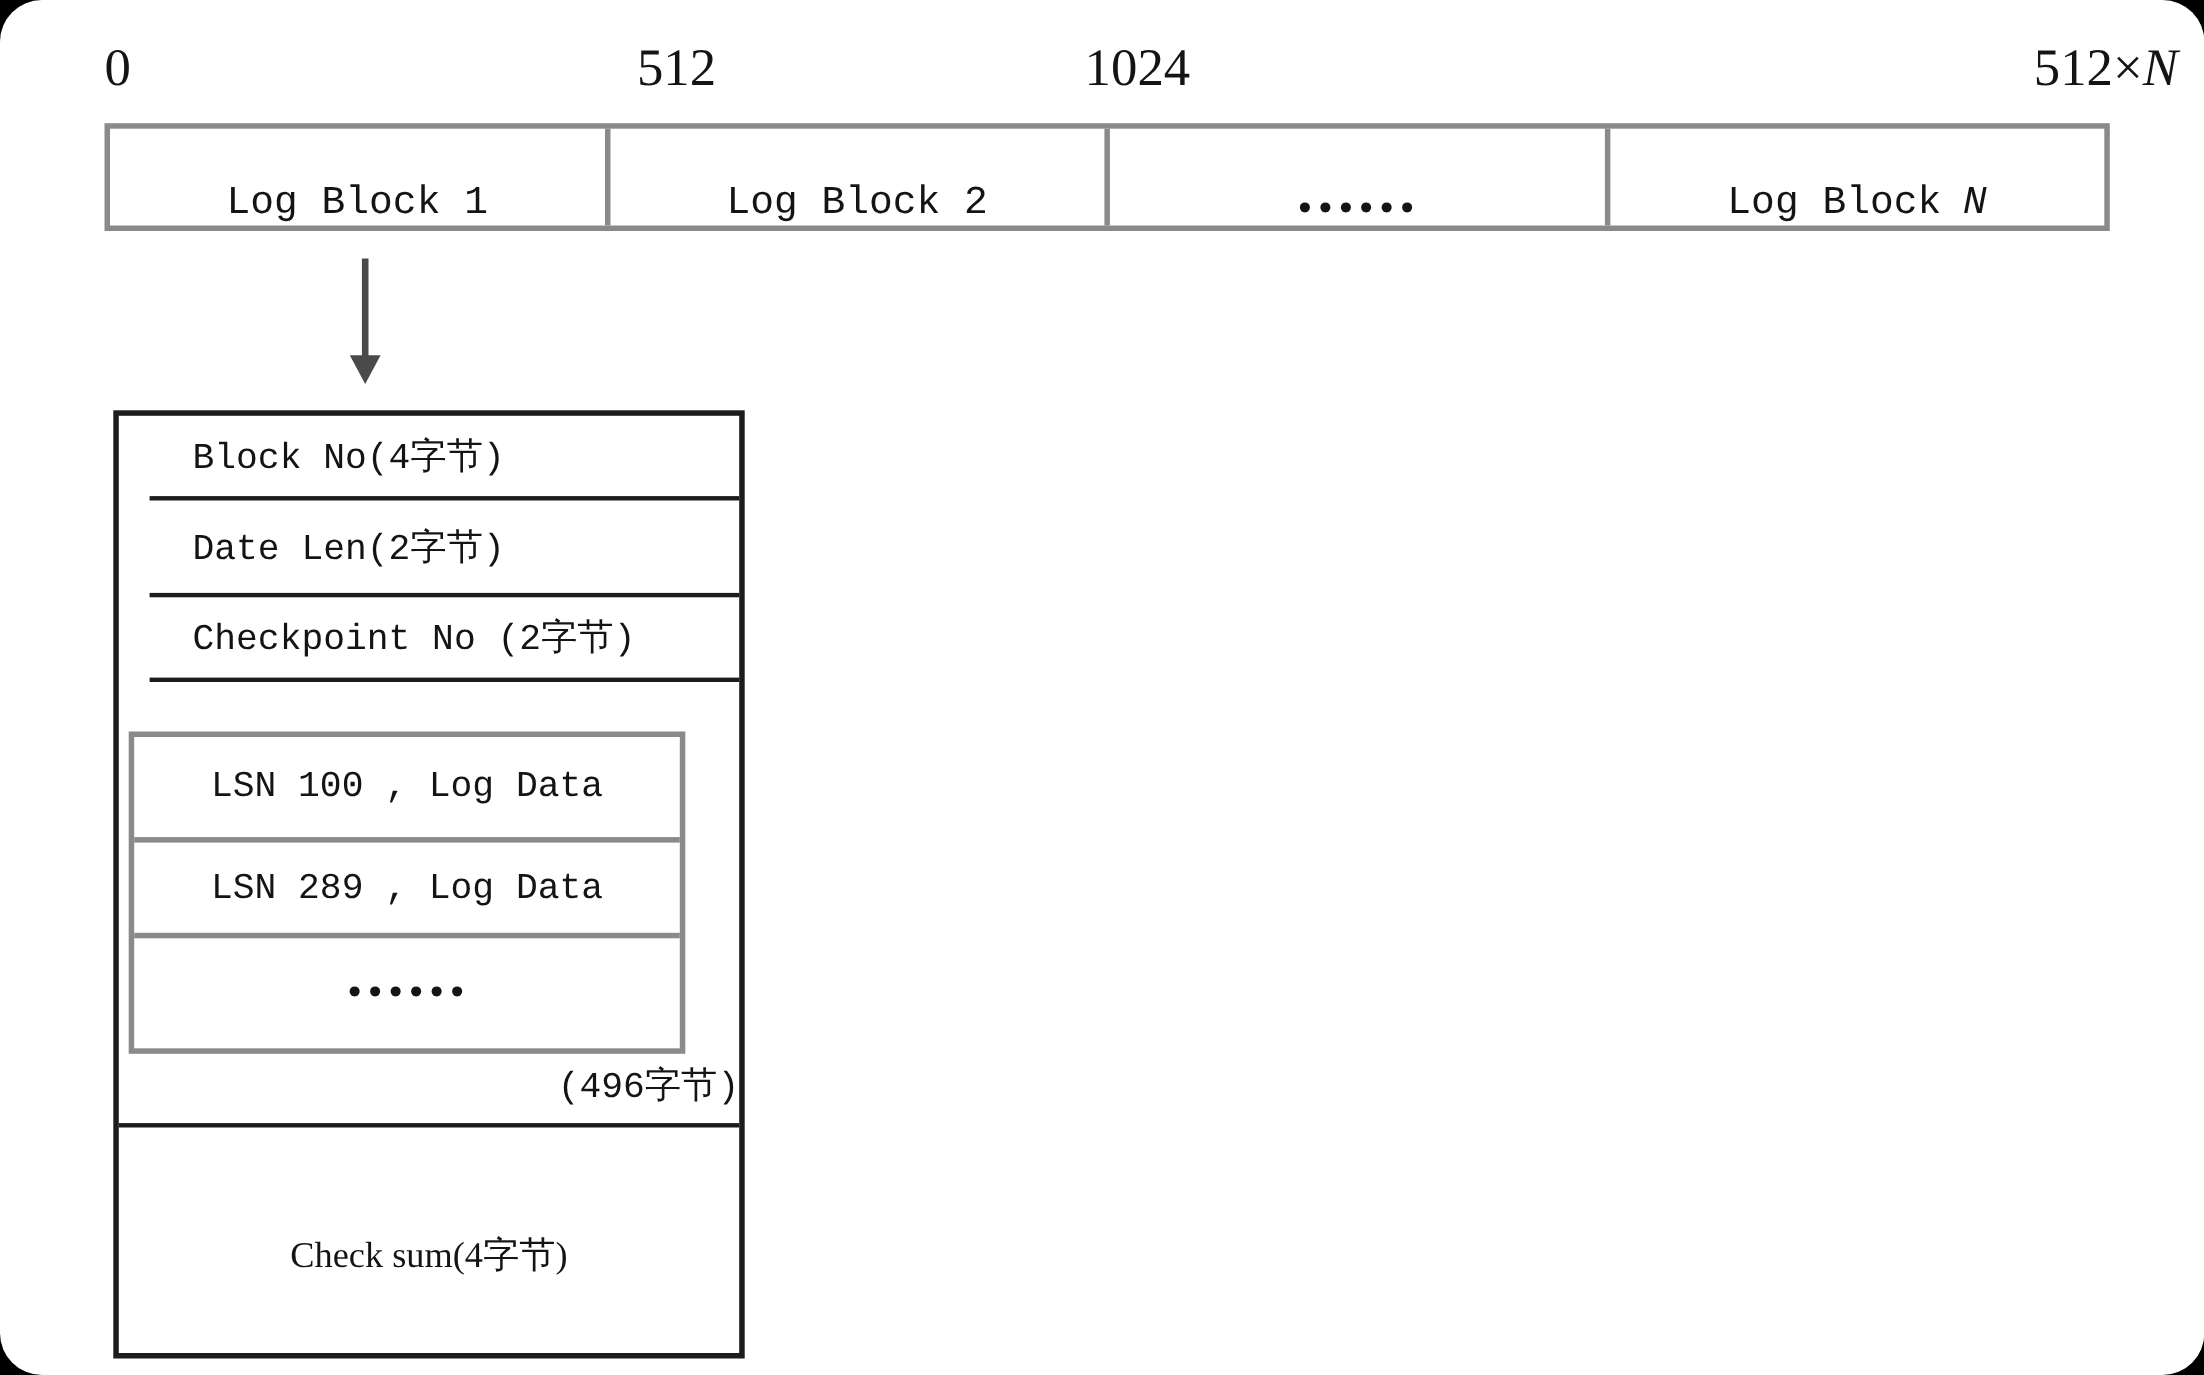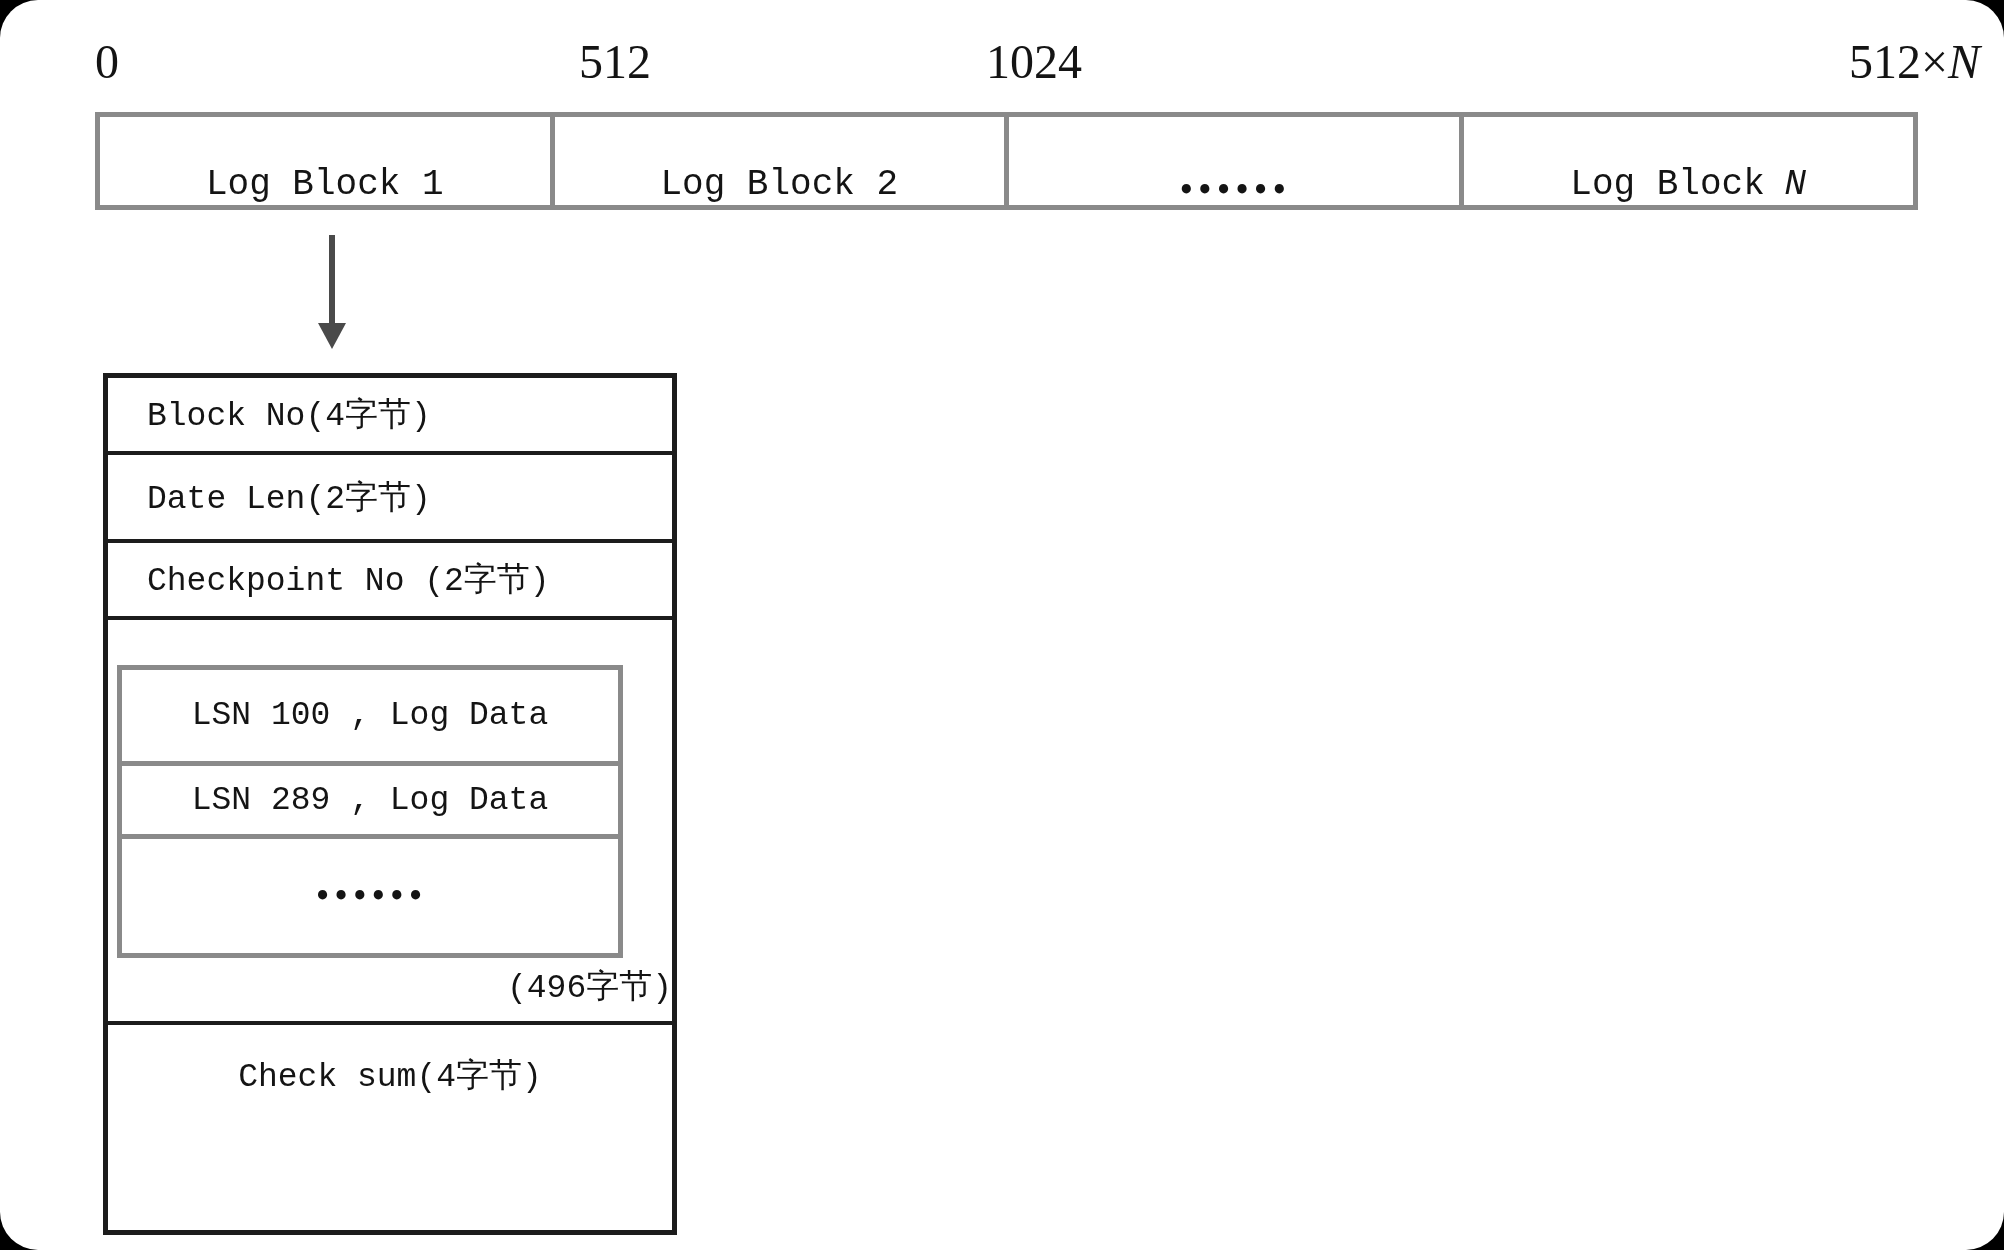--- a/index.html
+++ b/index.html
@@ -65,20 +65,21 @@
     box-sizing:border-box;
     display:flex;flex-direction:column;
     font-size:33px;
   }
   .d-row{
     box-sizing:border-box;
     border-bottom:4px solid #1c1c1c;
     display:flex;align-items:center;
     padding-left:39px;
     white-space:nowrap;
+    margin-left:28px;
   }
   #d-row-0{height:77px;}
   #d-row-1{height:88px;}
   #d-row-2{height:85px;}
   #d-row-3{height:77px;}
 
   .log-area{
     height:405px;
     border-bottom:4px solid #1c1c1c;
     box-sizing:border-box;
@@ -91,31 +92,32 @@
     box-sizing:border-box;
     display:flex;flex-direction:column;
   }
   .inner-row{
     box-sizing:border-box;
     border-bottom:5px solid #8a8a8a;
     display:flex;align-items:center;justify-content:center;
     white-space:nowrap;
   }
   #inner-row-0{height:96px;}
-  #inner-row-1{height:73px;}
+  #inner-row-1{height:87px;}
   #inner-row-2{height:88px;border-bottom:none;flex:1 1 auto;}
   .log-caption{
     position:absolute;left:0;right:0;top:344px;
     text-align:right;white-space:nowrap;
   }
   .checksum-row{
     flex:1 1 auto;
-    display:flex;align-items:flex-start;justify-content:center;
+    display:flex;align-items:center;justify-content:center;
     padding-top:28px;box-sizing:border-box;
     white-space:nowrap;
+    font-family:Liberation Serif, serif;
   }
 </style>
 </head>
 <body>
 
 <div class="page">
 
   <div>
     <span class="ruler-label" id="rl-0">0</span>
     <span class="ruler-label" id="rl-512">512</span>

